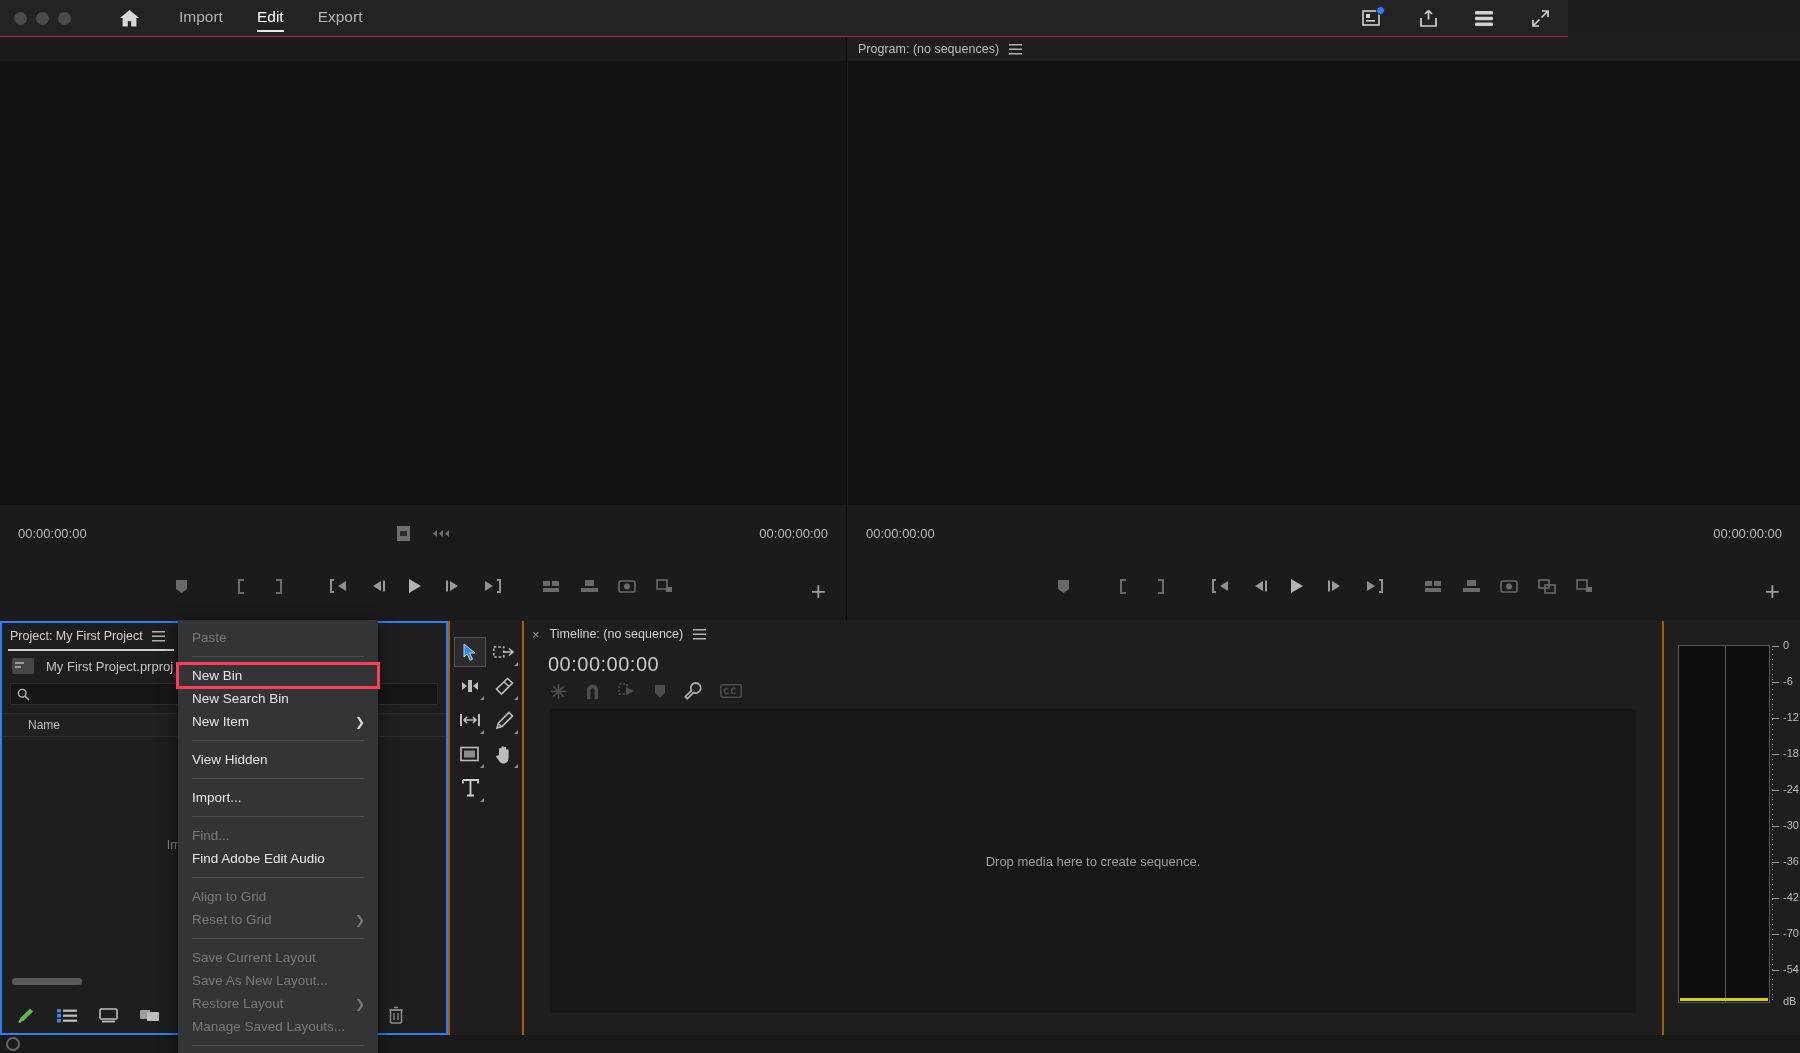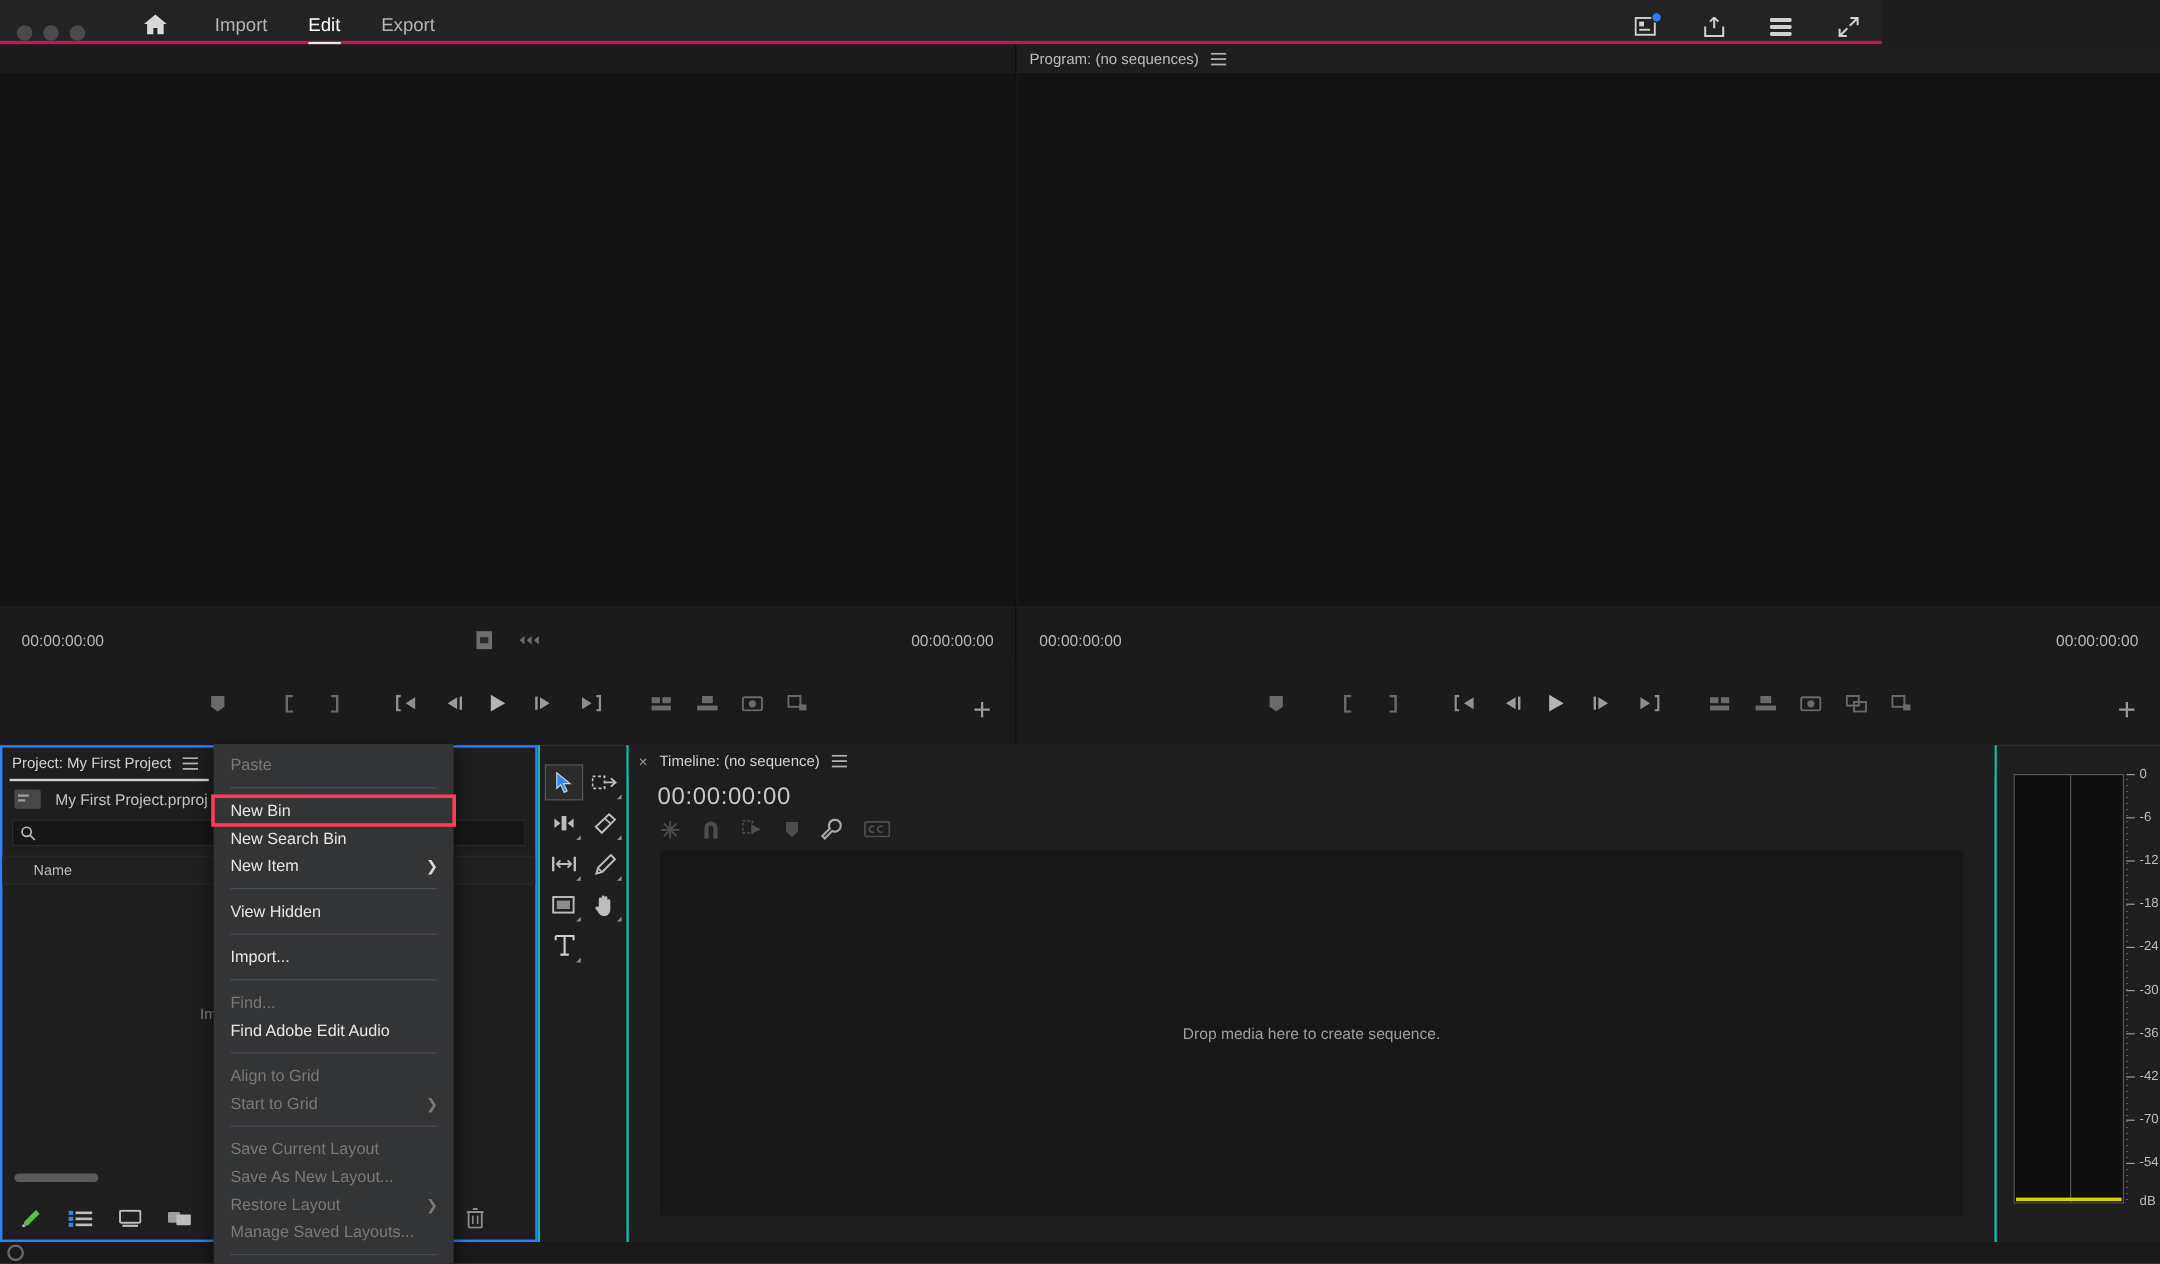--- a/index.html
+++ b/index.html
@@ -8,22 +8,22 @@
     background: #1a1a1a;
     font-family: "Liberation Sans", sans-serif;
     color: #c8c8c8;
     overflow: hidden;
   }
   .app { position: relative; width: 1800px; height: 1053px; background: #1d1d1d; }
 
   
   .titlebar {
     position: absolute; left: 0; top: 0; width: 1568px; height: 37px;
-    background: #232323; border-bottom: 3px solid #be185d;
-    display: flex; align-items: flex-end;
+    background: #232323; border-bottom: 1px solid #be185d;
+    display: flex; align-items: center;
   }
   .traffic { display: flex; gap: 9px; margin-left: 14px; }
   .traffic i { width: 13px; height: 13px; border-radius: 50%; background: #4a4a4a; display: block; }
   .home-btn { margin-left: 44px; width: 28px; height: 28px; display: flex; align-items: center; justify-content: center; }
   .navtabs { display: flex; align-items: center; gap: 34px; margin-left: 36px; }
   .navtab { font-size: 15.5px; color: #b4b4b4; padding-bottom: 3px; position: relative; }
   .navtab.active { color: #ffffff; }
   .navtab.active::after {
     content: ""; position: absolute; left: 0; right: 0; bottom: -3px; height: 2px; background: #e8e8e8;
   }
@@ -57,21 +57,21 @@
     position: absolute; left: 0; right: 0; bottom: 0; height: 68px;
     display: flex; align-items: center; justify-content: center; gap: 0px;
     background: #1b1b1b;
   }
   .tr-grp { display: flex; align-items: center; }
   .tr-btn { width: 38px; height: 38px; display: flex; align-items: center; justify-content: center; }
   .tr-gap { width: 22px; }
   .plus-btn { position: absolute; right: 20px; bottom: 16px; font-size: 26px; color: #9a9a9a; line-height: 1; }
 
   
-  .lower { position: absolute; left: 0; top: 621px; width: 1800px; height: 432px; background: #14b8a6; }
+  .lower { position: absolute; left: 0; top: 621px; width: 1800px; height: 432px; background: #a16207; }
 
   
   .project-panel {
     position: absolute; left: 0; top: 0; width: 448px; height: 414px;
     background: #1e1e1e; border: 2px solid #2d7ff9;
   }
   .pp-head { height: 26px; display: flex; align-items: center; gap: 9px; padding-left: 8px; font-size: 12.5px; color: #d2d2d2; }
   .pp-tabline { height: 2px; background: #cfcfcf; width: 166px; margin-left: 6px; }
   .pp-breadcrumb { height: 30px; display: flex; align-items: center; gap: 12px; padding-left: 10px; font-size: 13px; color: #c4c4c4; }
   .bc-icon { width: 22px; height: 16px; background: #474747; border-radius: 2px; position: relative; }
@@ -666,21 +666,21 @@
     <div class="ctx-sep"></div>
     <div class="ctx-item">View Hidden</div>
     <div class="ctx-sep"></div>
     <div class="ctx-item">Import...</div>
     <div class="ctx-sep"></div>
     <div class="ctx-item disabled">Find...</div>
     <div class="ctx-item">Find Adobe Edit Audio</div>
     <div class="ctx-sep"></div>
     <div class="ctx-item disabled">Align to Grid</div>
     <div class="ctx-item disabled">
-      <span>Start to Grid</span>
+      <span>Reset to Grid</span>
       <span class="arrow" style="color:#797979">❯</span>
     </div>
     <div class="ctx-sep"></div>
     <div class="ctx-item disabled">Save Current Layout</div>
     <div class="ctx-item disabled">Save As New Layout...</div>
     <div class="ctx-item disabled">
       <span>Restore Layout</span>
       <span class="arrow" style="color:#797979">❯</span>
     </div>
     <div class="ctx-item disabled">Manage Saved Layouts...</div>

